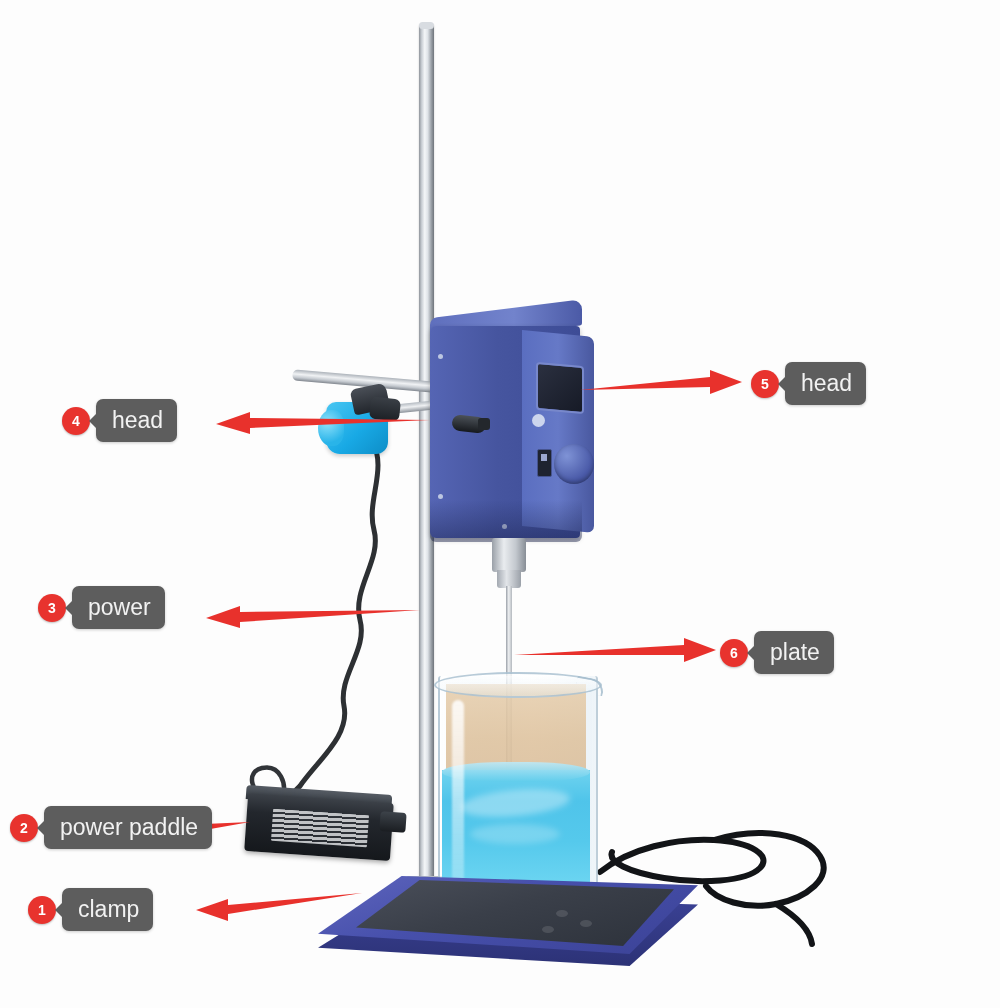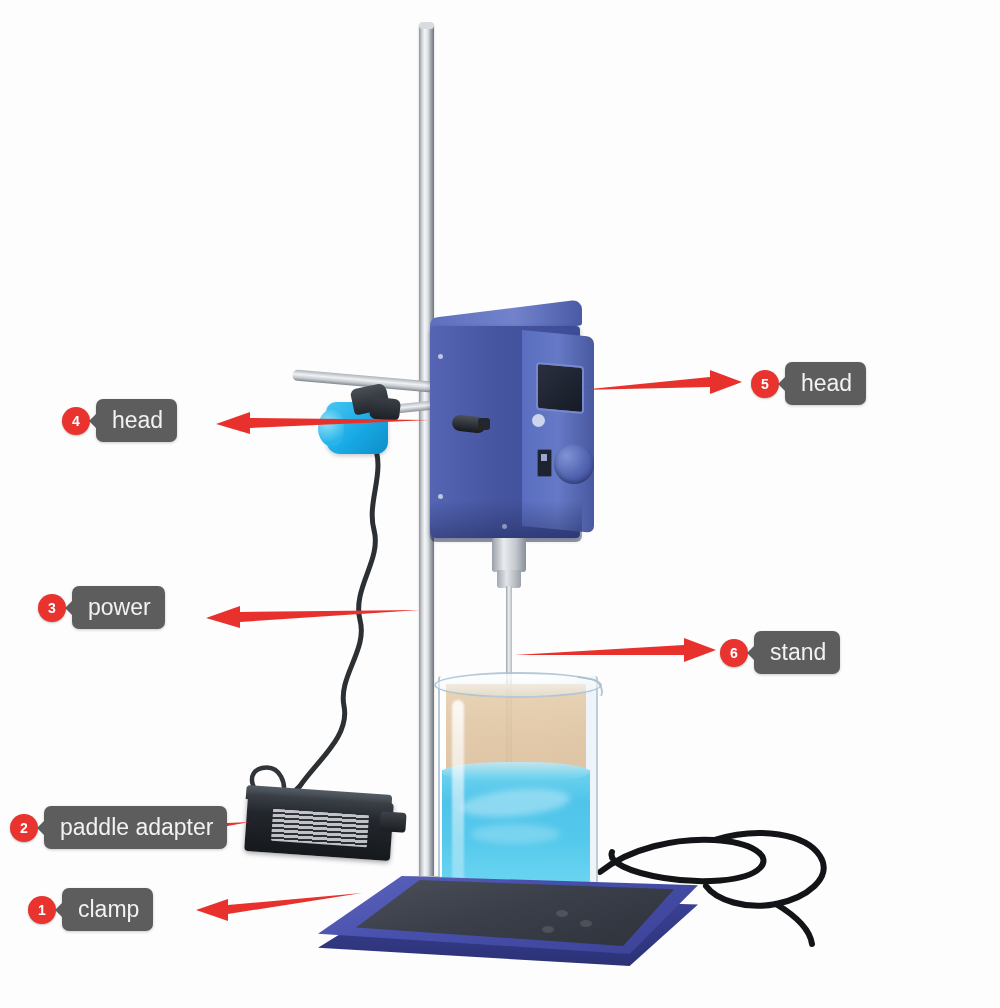--- a/index.html
+++ b/index.html
@@ -429,26 +429,26 @@
     <div class="chip">head</div>
   </div>
 
   <div class="callout" style="left:38px; top:586px;">
     <div class="badge">3</div>
     <div class="chip">power</div>
   </div>
 
   <div class="callout" style="left:720px; top:631px;">
     <div class="badge">6</div>
-    <div class="chip">stand</div>
+    <div class="chip">plate</div>
   </div>
 
   <div class="callout" style="left:10px; top:806px;">
     <div class="badge">2</div>
-    <div class="chip">paddle adapter</div>
+    <div class="chip">power paddle</div>
   </div>
 
   <div class="callout" style="left:28px; top:888px;">
     <div class="badge">1</div>
     <div class="chip">clamp</div>
   </div>
 
 </div>
 
 </body></html>

